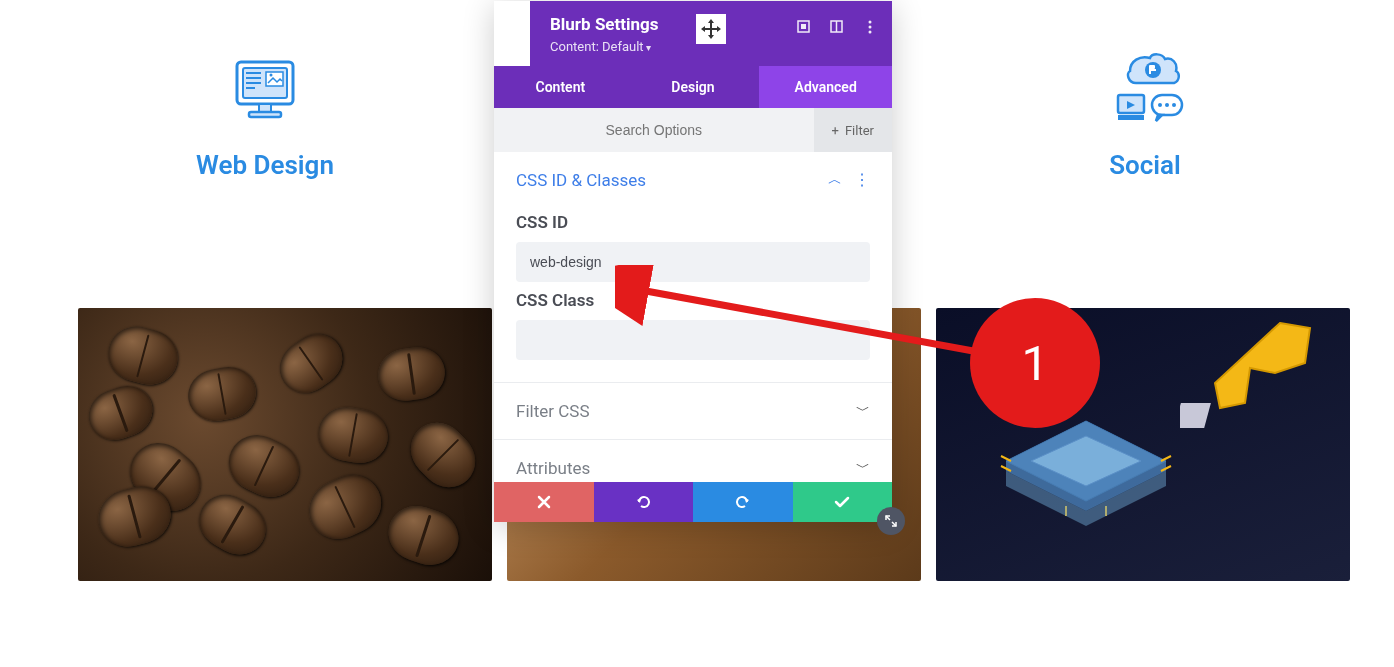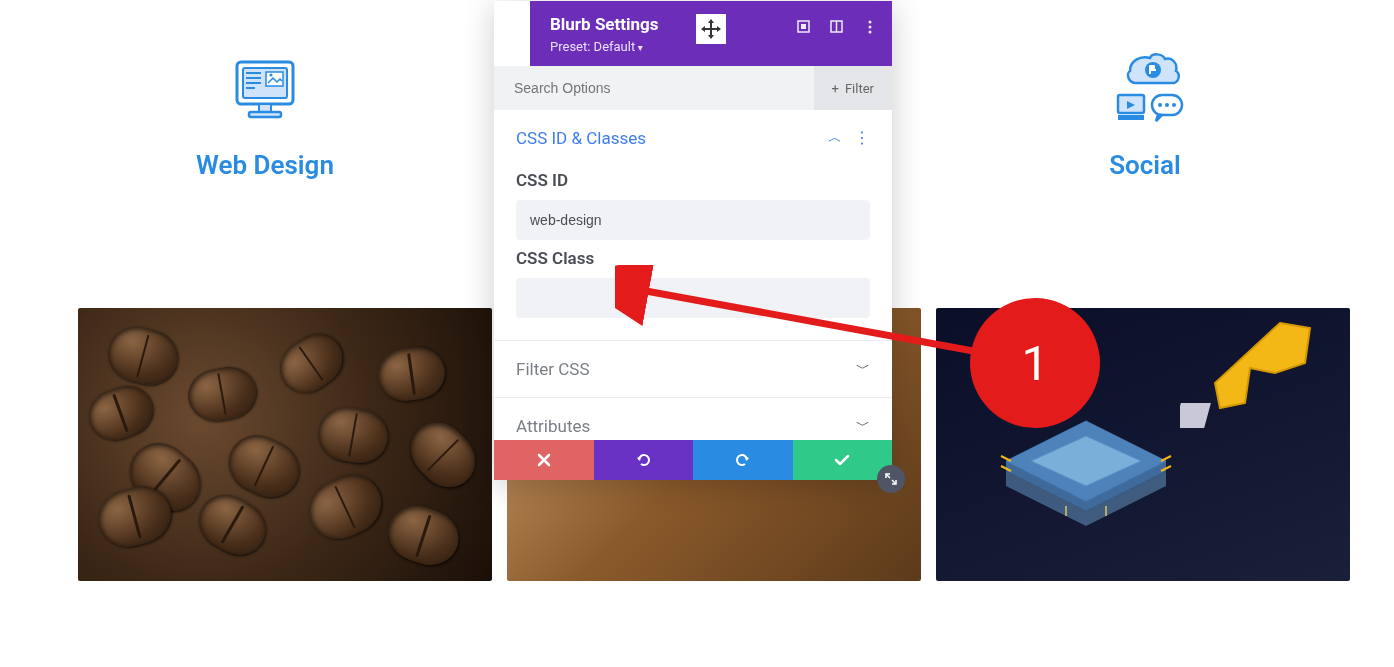--- a/index.html
+++ b/index.html
@@ -35,21 +35,21 @@
 .modal-preset::after { content: ' ▾'; font-size: 10px; }
 .modal-drag { position: absolute; top: 13px; left: 50%; transform: translateX(-50%); width: 30px; height: 30px; background: #fff; display: flex; align-items: center; justify-content: center; cursor: move; }
 .modal-hdr-icons { position: absolute; top: 18px; right: 15px; display: flex; gap: 18px; }
 .modal-hdr-icon { width: 15px; height: 15px; display: flex; align-items: center; justify-content: center; cursor: pointer; opacity: 0.9; }
 
 .tabs { display: flex; background: #6c2eb9; }
 .tab { flex: 1; padding: 13px 0; text-align: center; color: #fff; font-size: 14px; font-weight: 600; cursor: pointer; }
 .tab.active { background: #8e44e8; }
 
 .search-row { display: flex; align-items: stretch; background: #f1f2f4; }
-.search-input { flex: 1; border: none; background: transparent; padding: 14px 20px; font-size: 14px; color: #888; outline: none; }
+.search-input { flex: 1; border: none; background: transparent; padding: 14px 20px; font-size: 14px; color: #888; outline: none; text-align: center; }
 .filter-btn { padding: 14px 18px; background: #e4e6e9; color: #666; font-size: 13px; display: flex; align-items: center; gap: 6px; cursor: pointer; }
 
 .panel-body { background: #fff; padding: 0; max-height: 330px; overflow: hidden; }
 .section-header { padding: 18px 22px; display: flex; align-items: center; justify-content: space-between; cursor: pointer; }
 .section-title { color: #3e7ee8; font-size: 17px; font-weight: 400; }
 .section-title.muted { color: #7a7f87; }
 .section-controls { display: flex; align-items: center; gap: 12px; color: #3e7ee8; }
 .chevron { font-size: 14px; }
 .dots { font-size: 16px; line-height: 8px; }
 
@@ -152,21 +152,21 @@
         <polygon points="90,100 170,60 170,75 90,115 10,75 10,60" fill="#6a9fca" opacity="0.5"></polygon>
       </svg>
     </div>
   </div>
 
 </div>
 
 <div class="modal">
   <div class="modal-header">
     <div class="modal-title">Blurb Settings</div>
-    <div class="modal-preset">Preset: Default</div>
+    <div class="modal-preset">Content: Default</div>
     <div class="modal-drag">
       <svg width="22" height="22" viewBox="0 0 22 22">
         <path d="M11 1 L14 5 L12 5 L12 10 L17 10 L17 8 L21 11 L17 14 L17 12 L12 12 L12 17 L14 17 L11 21 L8 17 L10 17 L10 12 L5 12 L5 14 L1 11 L5 8 L5 10 L10 10 L10 5 L8 5 Z" fill="#333"></path>
       </svg>
     </div>
     <div class="modal-hdr-icons">
       <div class="modal-hdr-icon">
         <svg width="13" height="13" viewBox="0 0 13 13">
             <rect x="1" y="1" width="11" height="11" fill="none" stroke="#fff" stroke-width="1.5"></rect>
             <rect x="4" y="4" width="5" height="5" fill="#fff"></rect>
@@ -181,20 +181,25 @@
       <div class="modal-hdr-icon">
         <svg width="4" height="14" viewBox="0 0 4 14">
             <circle cx="2" cy="2" r="1.5" fill="#fff"></circle>
             <circle cx="2" cy="7" r="1.5" fill="#fff"></circle>
             <circle cx="2" cy="12" r="1.5" fill="#fff"></circle>
           </svg>
       </div>
     </div>
   </div>
 
+  <div class="tabs">
+    <div class="tab">Content</div>
+    <div class="tab">Design</div>
+    <div class="tab active">Advanced</div>
+  </div>
 
   <div class="search-row">
     <input class="search-input" placeholder="Search Options" style="">
     <div class="filter-btn">
       <span>+</span>
       <span>Filter</span>
     </div>
   </div>
 
   <div class="panel-body">

